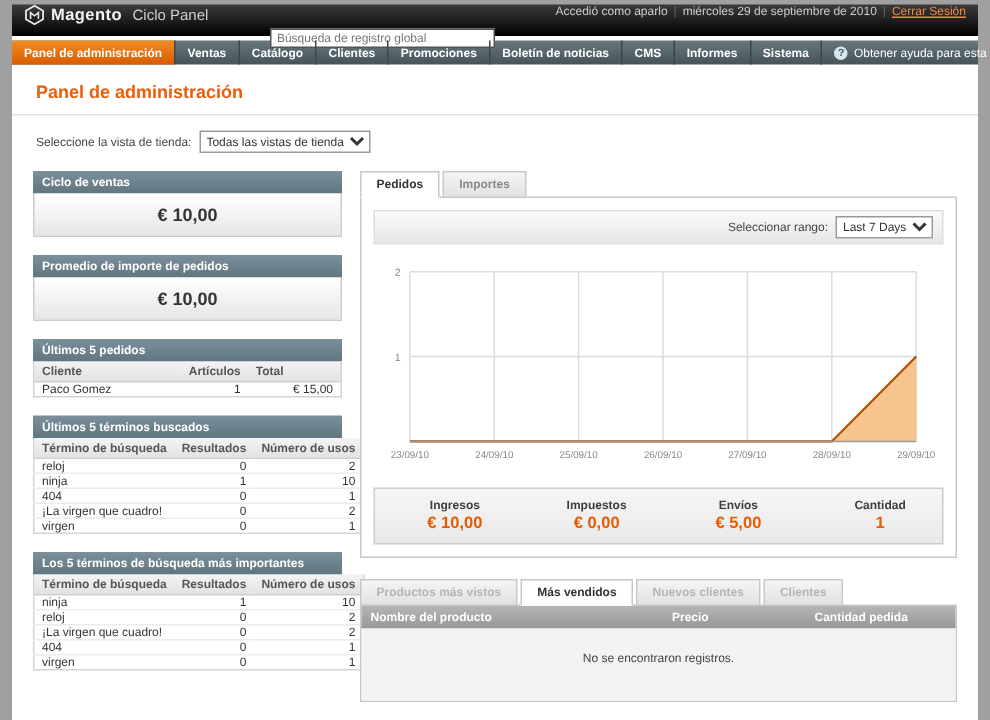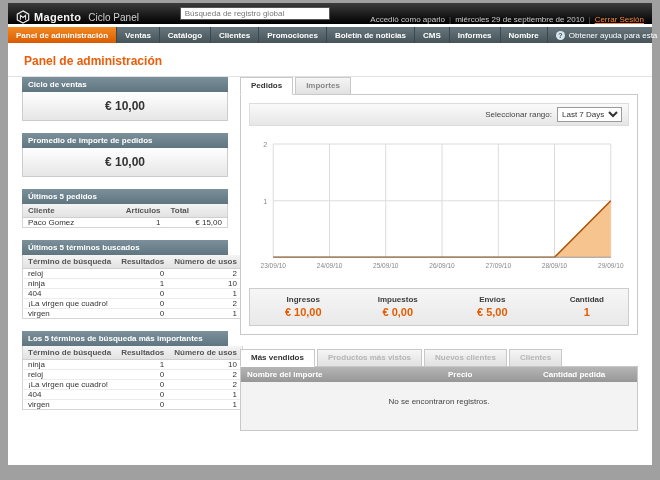--- a/index.html
+++ b/index.html
@@ -7,27 +7,27 @@
   body {
     background: #a0a0a0;
     font-family: "Liberation Sans", sans-serif;
     overflow: hidden;
   }
   .page { width: 644px; margin: 3px auto 0; }
 
   
   .top-bar {
     height: 21px; background: linear-gradient(#3c3c3c, #000);
-    display: flex; align-items: flex-end; padding: 0 8px; color: #fff;
+    display: flex; align-items: flex-start; padding: 0 8px; color: #fff;
   }
   .brand { display: flex; align-items: center; gap: 4px; }
   .brand svg { display: block; }
   .brand-name { font-size: 11px; font-weight: bold; color: #f5f5f5; letter-spacing: .3px; }
   .brand-sub { font-size: 10px; color: #cfcfcf; margin-left: 3px; }
-  .search-wrap { margin: 4px auto; display: flex; align-items: center; }
+  .search-wrap { margin: 16px auto; display: flex; align-items: center; }
   .search-wrap input {
     width: 150px; height: 13px; border: 1px solid #555; font-size: 8px;
     padding: 1px 4px; color: #777; background: #fff;
     font-family: "Liberation Sans", sans-serif;
   }
   .user-info { font-size: 8px; color: #ccc; display: flex; align-items: center; gap: 4px; white-space: nowrap; }
   .user-info .sep { color: #666; }
   .logout { color: #f58648; text-decoration: underline; cursor: pointer; }
 
   
@@ -153,31 +153,37 @@
 
     <div class="nav">
       <div class="nav-item active">Panel de administración</div>
       <div class="nav-item">Ventas</div>
       <div class="nav-item">Catálogo</div>
       <div class="nav-item">Clientes</div>
       <div class="nav-item">Promociones</div>
       <div class="nav-item">Boletín de noticias</div>
       <div class="nav-item">CMS</div>
       <div class="nav-item">Informes</div>
-      <div class="nav-item">Nombre</div>
+      <div class="nav-item">Sistema</div>
       <div class="nav-help">
         <span class="help-icon">?</span>
         <span>Obtener ayuda para esta página</span>
       </div>
     </div>
 
     <div class="title-bar">
       <div class="page-title">Panel de administración</div>
     </div>
 
+    <div class="store-view-row">
+      <span>Seleccione la vista de tienda:</span>
+      <select>
+        <option>Todas las vistas de tienda</option>
+      </select>
+    </div>
 
     <div class="columns">
 
       <div class="left-col">
 
         <div class="panel">
           <div class="panel-head">Ciclo de ventas</div>
           <div class="value-box">€ 10,00</div>
         </div>
 
@@ -350,29 +356,29 @@
             </div>
             <div class="total">
               <div class="lbl">Cantidad</div>
               <div class="val">1</div>
             </div>
           </div>
         </div>
 
         <div class="bottom-section">
           <div class="dash-tabs">
+            <div class="tab disabled">Productos más vistos</div>
             <div class="tab active">Más vendidos</div>
-            <div class="tab disabled">Productos más vistos</div>
             <div class="tab disabled">Nuevos clientes</div>
             <div class="tab disabled">Clientes</div>
           </div>
 
           <div class="grid">
             <div class="grid-head">
-              <div class="gh gh-name">Nombre del importe</div>
+              <div class="gh gh-name">Nombre del producto</div>
               <div class="gh gh-price">Precio</div>
               <div class="gh gh-qty">Cantidad pedida</div>
             </div>
             <div class="grid-empty">No se encontraron registros.</div>
           </div>
         </div>
 
       </div>
     </div>
   </div>

